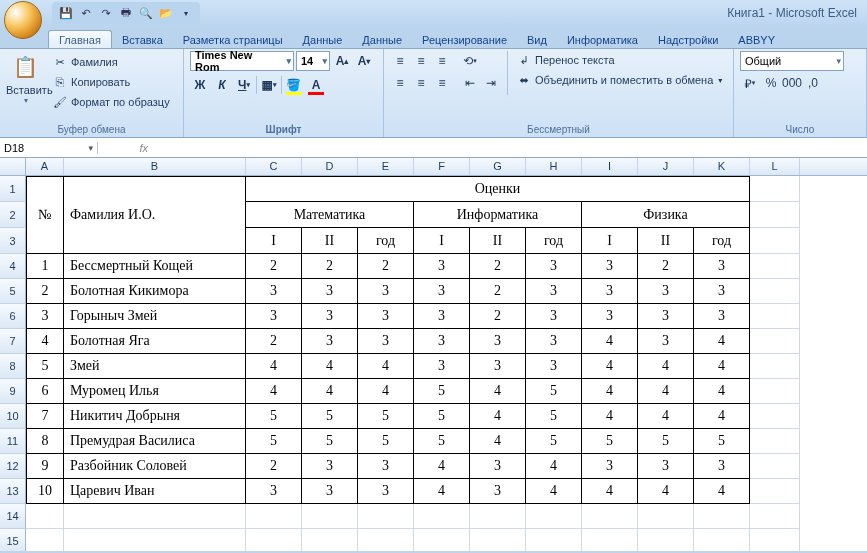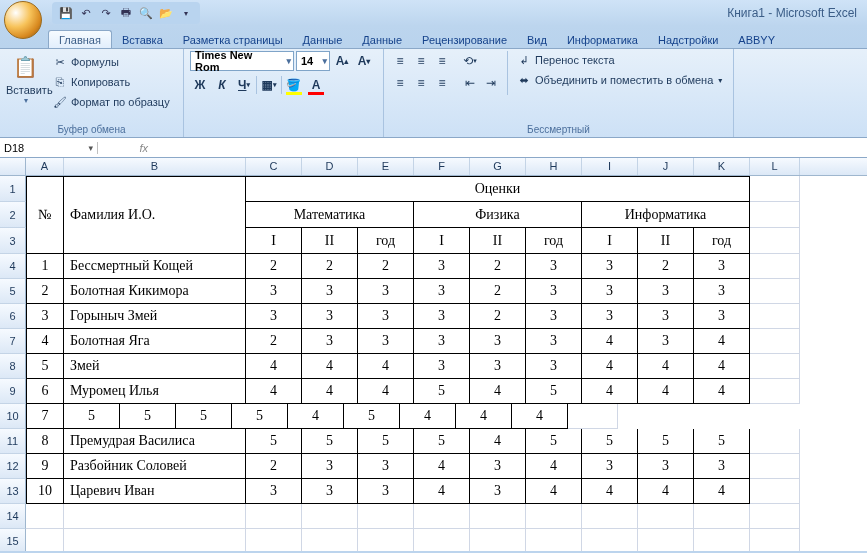--- a/index.html
+++ b/index.html
@@ -76,21 +76,21 @@
   <div class="group" style="width:184px;">
     <div class="gbody">
       <div class="bigbtn">
         <div class="ico">📋</div>
         <div style="font-size:11px;color:#1e395b;">Вставить</div>
         <div style="font-size:8px;color:#4b6f9c;">▾</div>
       </div>
       <div style="display:flex;flex-direction:column;gap:2px;padding-top:2px;">
         <div class="smbtn">
             <span class="sq">✂</span>
-            <span>Формулы</span>
+            <span>Фамилия</span>
           </div>
         <div class="smbtn">
             <span class="sq">⎘</span>
             <span>Копировать</span>
           </div>
         <div class="smbtn">
             <span class="sq">🖌</span>
             <span>Формат по образцу</span>
           </div>
       </div>
@@ -117,20 +117,21 @@
             <u>Ч</u>
             <span style="font-size:7px;">▾</span>
           </div>
         <span style="width:1px;height:18px;background:#a9c3e0;"></span>
         <div class="btn16">▦<span style="font-size:7px;">▾</span></div>
         <span style="width:1px;height:18px;background:#a9c3e0;"></span>
         <div class="btn16" style="position:relative;">🪣<span style="position:absolute;bottom:0;left:2px;right:2px;height:3px;background:#ffff00;"></span></div>
         <div class="btn16" style="position:relative;">A<span style="position:absolute;bottom:0;left:2px;right:2px;height:3px;background:#ff0000;"></span></div>
       </div>
     </div>
+    <div class="gtitle">Шрифт</div>
   </div>
 
   <div class="group" style="width:350px;">
     <div class="gbody">
       <div style="display:flex;flex-direction:column;gap:2px;">
         <div style="display:flex;gap:1px;">
           <div class="btn16">≡</div>
           <div class="btn16">≡</div>
           <div class="btn16">≡</div>
           <span style="width:6px;"></span>
@@ -154,20 +155,32 @@
         <div class="smbtn">
             <span class="sq">⬌</span>
             <span>Объединить и поместить в обмена</span>
             <span style="font-size:8px;margin-left:2px;">▾</span>
           </div>
       </div>
     </div>
     <div class="gtitle">Бессмертный</div>
   </div>
 
+  <div class="group" style="flex:1;">
+    <div class="gbody" style="flex-direction:column;gap:2px;">
+      <div class="sel" style="width:104px;">Общий</div>
+      <div style="display:flex;gap:1px;">
+        <div class="btn16">₽<span style="font-size:7px;">▾</span></div>
+        <div class="btn16">%</div>
+        <div class="btn16">000</div>
+        <div class="btn16">,0</div>
+      </div>
+    </div>
+    <div class="gtitle">Число</div>
+  </div>
 </div>
 
 <div class="namebox">
   <div class="nb">D18</div>
   <div style="width:60px;display:flex;justify-content:flex-end;padding-right:4px;">
       <span class="fx">fx</span>
     </div>
   <div class="fxin"></div>
 </div>
 
@@ -192,22 +205,22 @@
         <div class="row">
           <div class="rh" style="height: 26px;">1</div>
           <div style="width: 220px; height: 26px;"></div>
           <div class="cell c-cent top" style="width: 504px; height: 26px;">Оценки</div>
           <div class="cell" style="width: 50px; height: 26px; border-right: 1px solid rgb(208, 215, 229); border-bottom: 1px solid rgb(208, 215, 229);"></div>
         </div>
         <div class="row">
           <div class="rh" style="height: 26px;">2</div>
           <div style="width: 220px; height: 26px;"></div>
           <div class="cell c-cent" style="width: 168px; height: 26px;">Математика</div>
+          <div class="cell c-cent" style="width: 168px; height: 26px;">Информатика</div>
           <div class="cell c-cent" style="width: 168px; height: 26px;">Физика</div>
-          <div class="cell c-cent" style="width: 168px; height: 26px;">Информатика</div>
           <div class="cell" style="width: 50px; height: 26px; border-right: 1px solid rgb(208, 215, 229); border-bottom: 1px solid rgb(208, 215, 229);"></div>
         </div>
         <div class="row">
           <div class="rh" style="height: 26px;">3</div>
           <div style="width: 220px; height: 26px;"></div>
           <div class="cell c-cent" style="width: 56px; height: 26px;">I</div>
           <div class="cell c-cent" style="width: 56px; height: 26px;">II</div>
           <div class="cell c-cent" style="width: 56px; height: 26px;">год</div>
           <div class="cell c-cent" style="width: 56px; height: 26px;">I</div>
           <div class="cell c-cent" style="width: 56px; height: 26px;">II</div>
@@ -306,20 +319,21 @@
         <div class="cell c-cent" style="width: 56px; height: 25px;">4</div>
         <div class="cell c-cent" style="width: 56px; height: 25px;">5</div>
         <div class="cell c-cent" style="width: 56px; height: 25px;">4</div>
         <div class="cell c-cent" style="width: 56px; height: 25px;">4</div>
         <div class="cell c-cent" style="width: 56px; height: 25px;">4</div>
         <div class="cell" style="width: 50px; height: 25px; border-right: 1px solid rgb(208, 215, 229); border-bottom: 1px solid rgb(208, 215, 229);"></div>
       </div>
       <div class="row tborder">
         <div class="rh" style="height: 25px;">10</div>
         <div class="cell c-cent lft" style="width: 38px; height: 25px;">7</div>
+        <div class="cell " style="width: 182px; height: 25px; padding-left: 6px;">Никитич Добрыня</div>
         <div class="cell c-cent" style="width: 56px; height: 25px;">5</div>
         <div class="cell c-cent" style="width: 56px; height: 25px;">5</div>
         <div class="cell c-cent" style="width: 56px; height: 25px;">5</div>
         <div class="cell c-cent" style="width: 56px; height: 25px;">5</div>
         <div class="cell c-cent" style="width: 56px; height: 25px;">4</div>
         <div class="cell c-cent" style="width: 56px; height: 25px;">5</div>
         <div class="cell c-cent" style="width: 56px; height: 25px;">4</div>
         <div class="cell c-cent" style="width: 56px; height: 25px;">4</div>
         <div class="cell c-cent" style="width: 56px; height: 25px;">4</div>
         <div class="cell" style="width: 50px; height: 25px; border-right: 1px solid rgb(208, 215, 229); border-bottom: 1px solid rgb(208, 215, 229);"></div>

